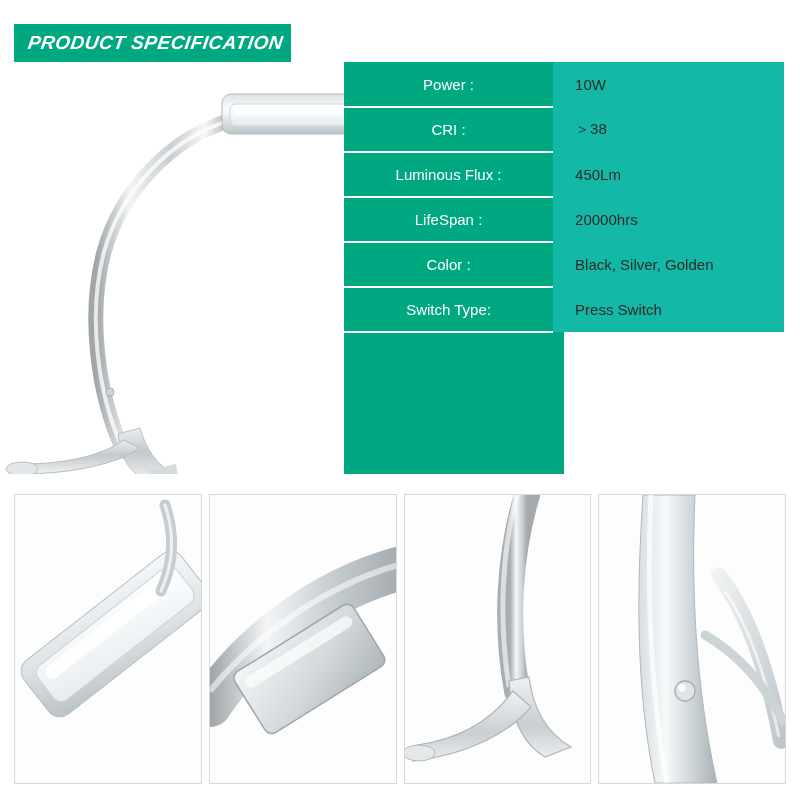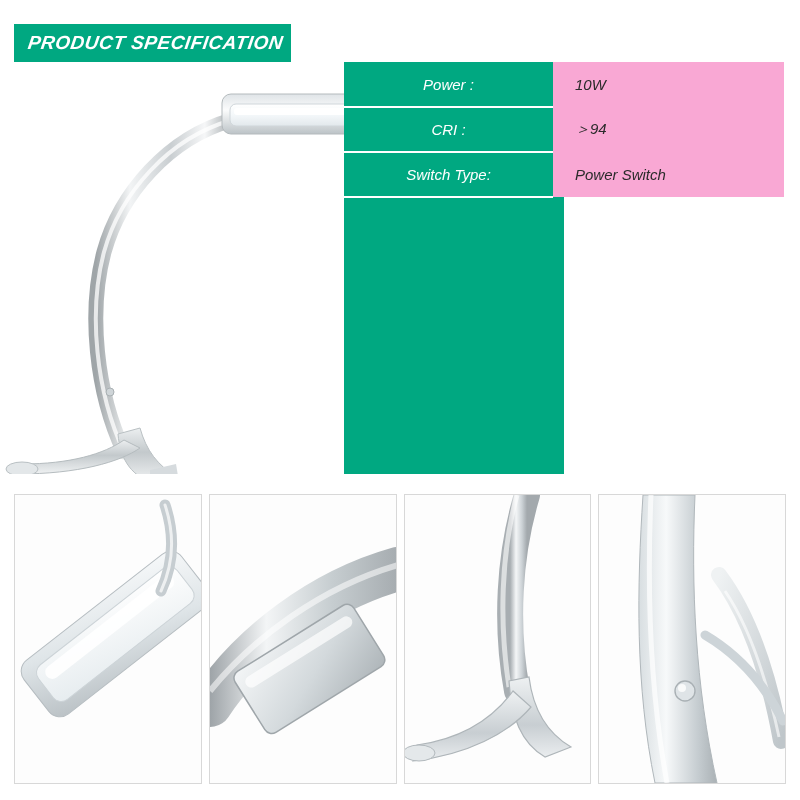--- a/index.html
+++ b/index.html
@@ -57,21 +57,20 @@
     left: 0; top: 0;
     width: 220px;
     height: 412px;
     background: #00a881;
   }
   .spec-table {
     position: absolute;
     left: 0; top: 0;
     width: 440px;
     border-collapse: collapse;
-    font-style: italic;
   }
   .spec-table tr { height: 45px; }
   .spec-table td {
     padding: 0;
     vertical-align: middle;
   }
   .spec-table td.label {
     width: 220px;
     text-align: center;
     color: #ffffff;
@@ -80,21 +79,21 @@
     background: #00a881;
   }
   .spec-table tr:last-child td.label {
     border-bottom: 2px solid #ffffff;
   }
   .spec-table td.value {
     width: 220px;
     padding-left: 22px;
     color: #2b2b2b;
     font-size: 15px;
-    background: #f9a8d4;
+    background: #14b8a6;
   }
 
   
   .hero {
     position: absolute;
     left: 0; top: 62px;
     width: 344px;
     height: 412px;
   }
 
@@ -177,25 +176,37 @@
   <div class="spec-wrap">
     <div class="spec-left-bg"></div>
     <table class="spec-table">
       <tbody>
         <tr>
           <td class="label">Power :</td>
           <td class="value">10W</td>
         </tr>
         <tr>
           <td class="label">CRI :</td>
-          <td class="value">＞94</td>
+          <td class="value">＞38</td>
+        </tr>
+        <tr>
+          <td class="label">Luminous Flux :</td>
+          <td class="value">450Lm</td>
+        </tr>
+        <tr>
+          <td class="label">LifeSpan :</td>
+          <td class="value">20000hrs</td>
+        </tr>
+        <tr>
+          <td class="label">Color :</td>
+          <td class="value">Black, Silver, Golden</td>
         </tr>
         <tr>
           <td class="label">Switch Type:</td>
-          <td class="value">Power Switch</td>
+          <td class="value">Press Switch</td>
         </tr>
       </tbody>
     </table>
   </div>
 
   <div class="thumbs">
 
     <div class="thumb">
       <svg width="188" height="288" viewBox="0 0 188 288">
         <defs>

